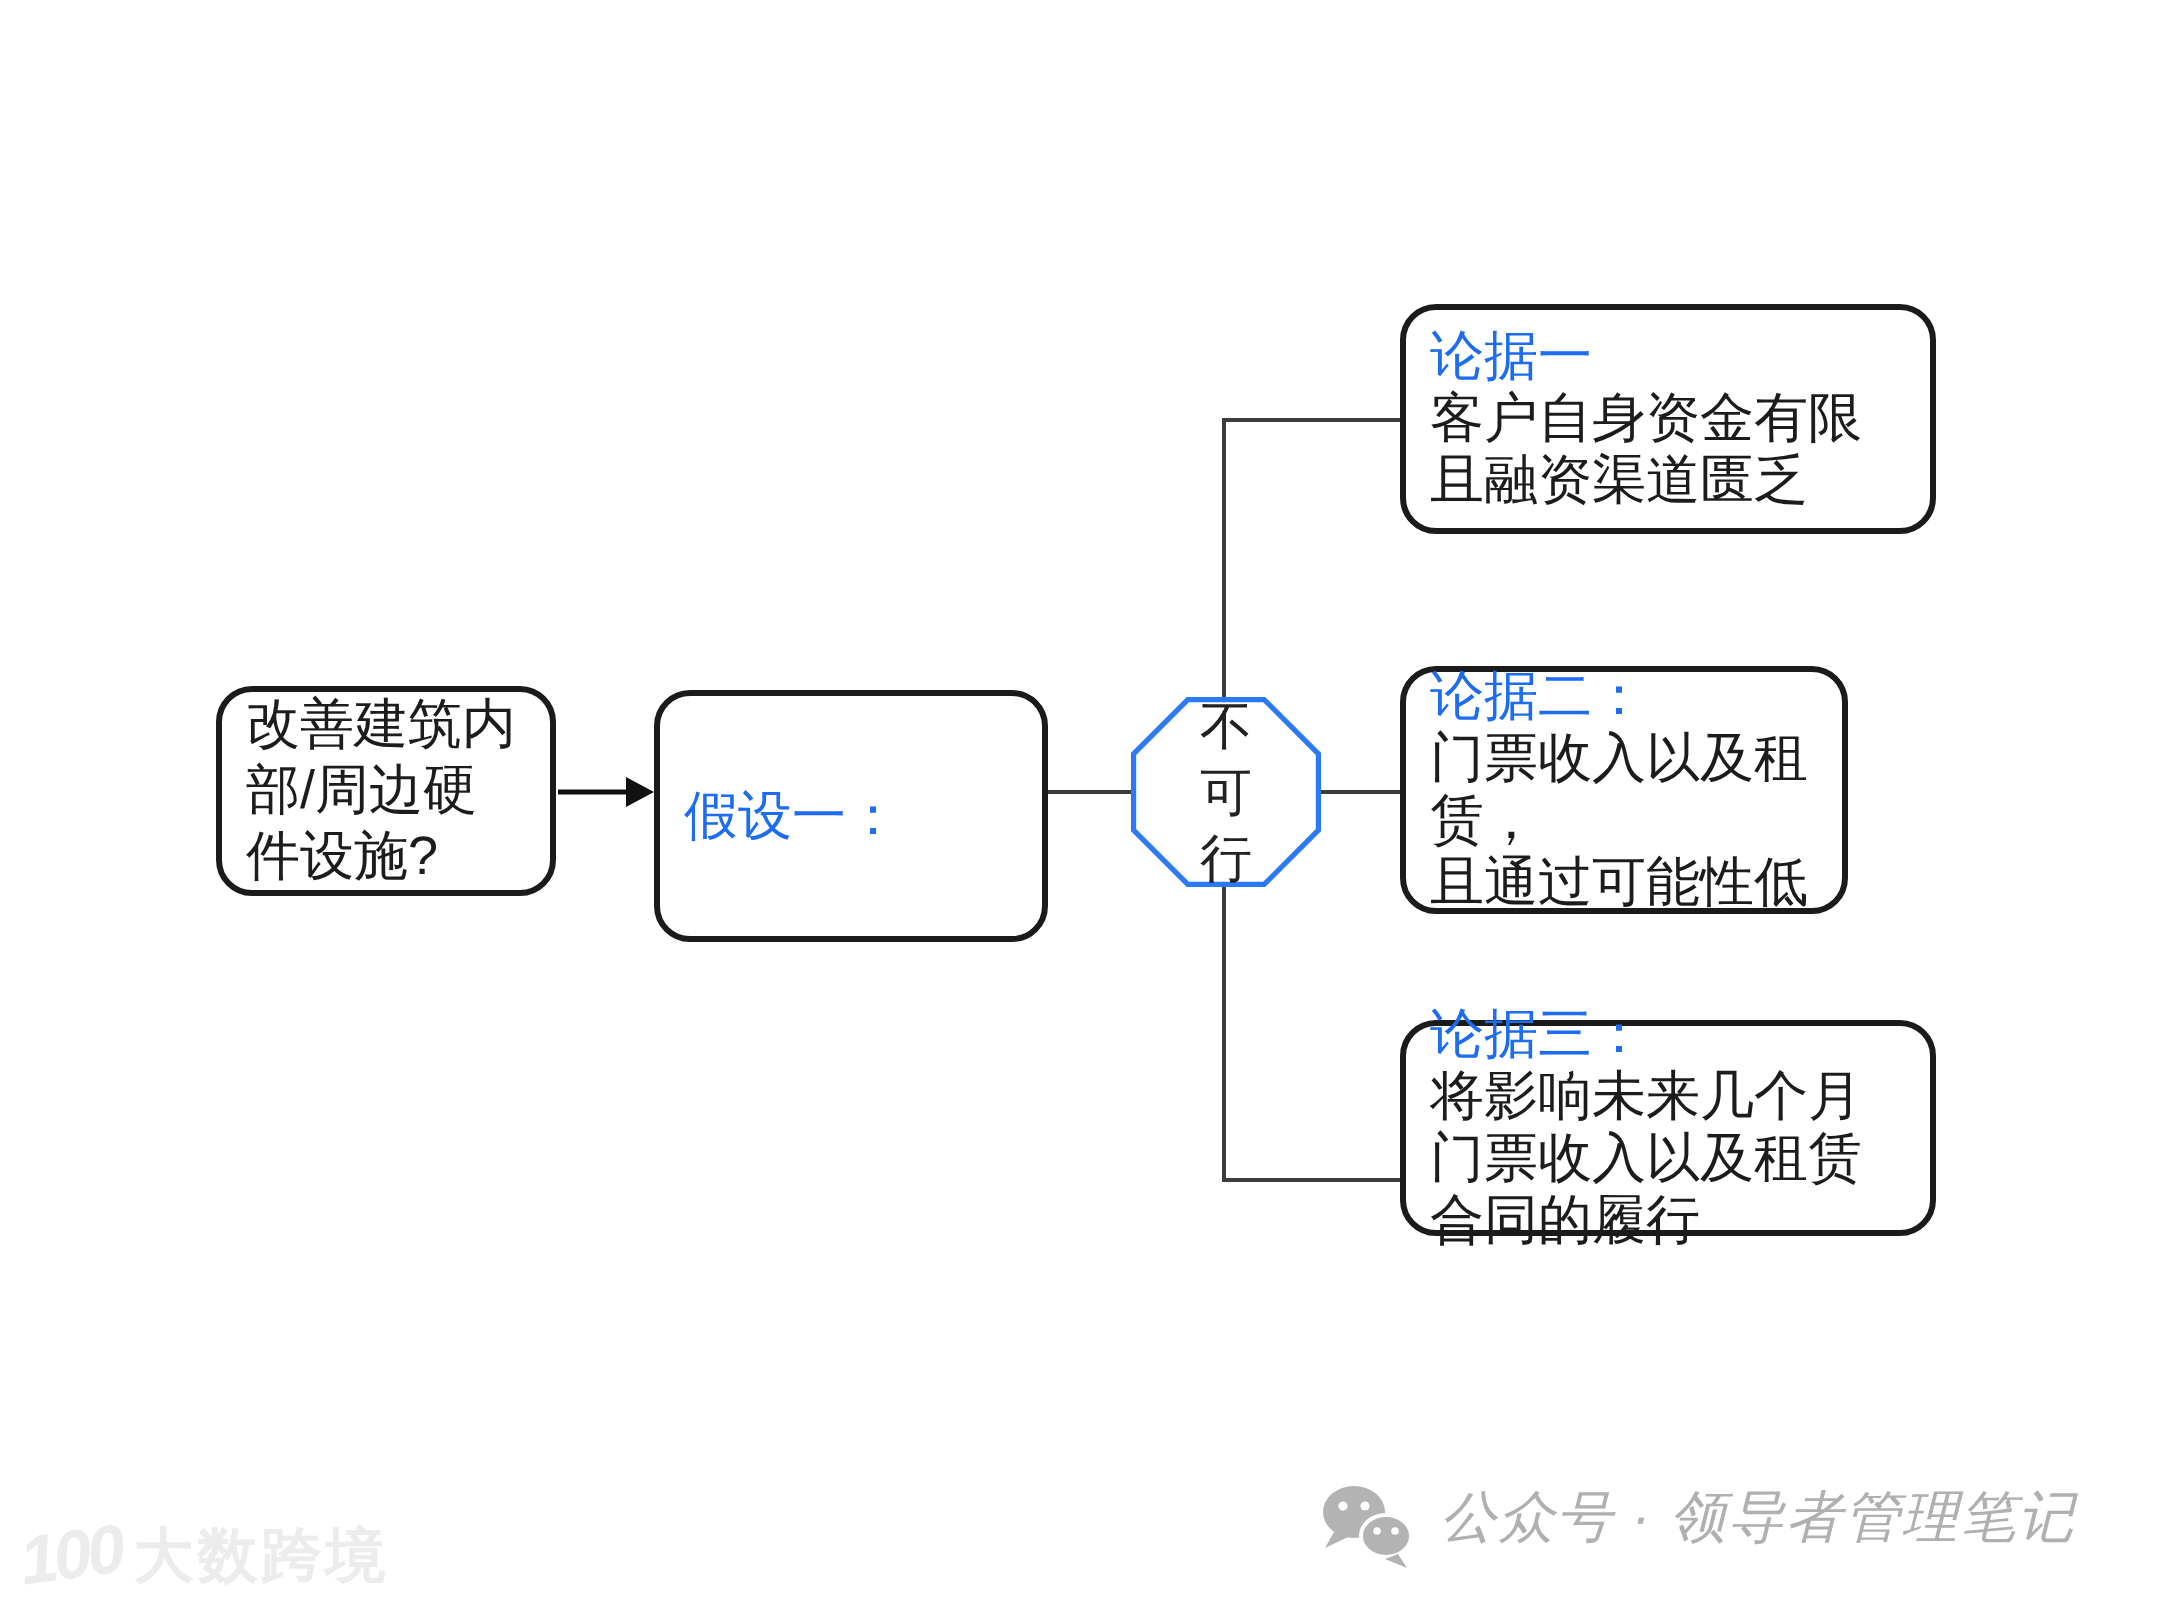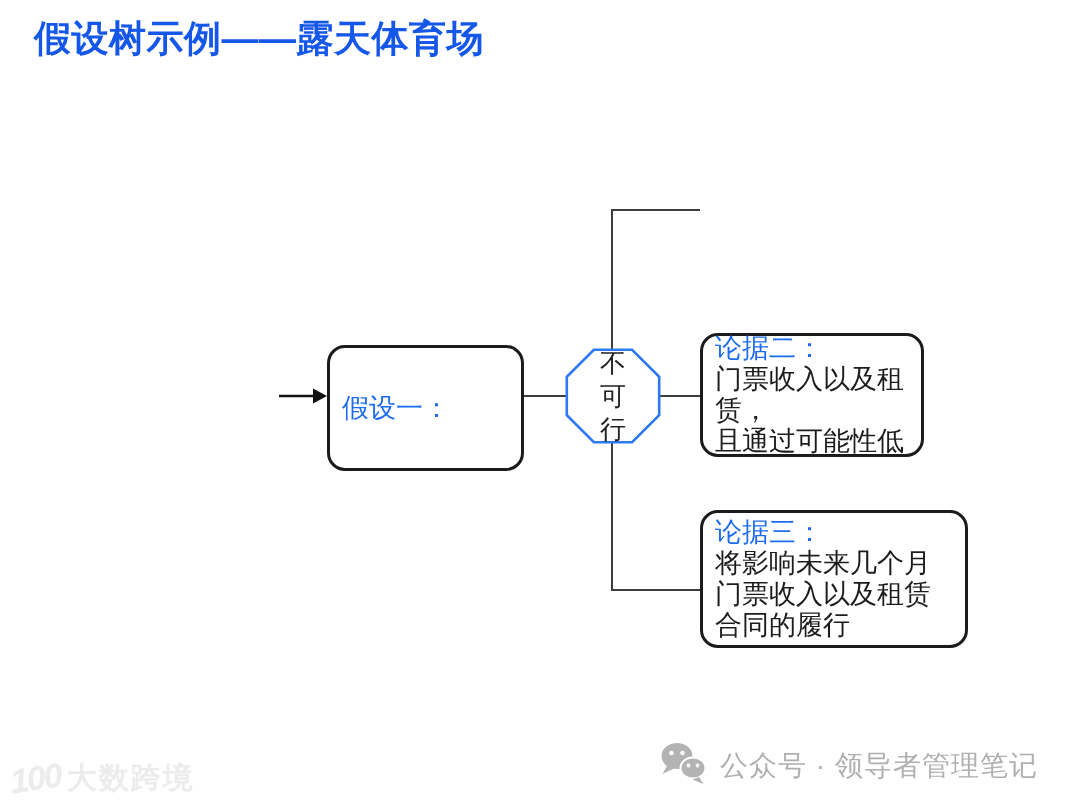--- a/index.html
+++ b/index.html
@@ -40,21 +40,21 @@
     line-height: 31px;
     color: #1c1c1c;
     font-weight: 500;
   }
   .ml { white-space: pre-line; }
   .node .label { color: #1e6cf0; font-weight: 500; }
   .root-box   { left: 108px; top: 343px; width: 170px; height: 105px; line-height: 33px; }
   .hypo-box   { left: 327px; top: 345px; width: 197px; height: 126px; }
   .ev-box-1   { left: 700px; top: 152px; width: 268px; height: 115px; }
   .ev-box-2   { left: 700px; top: 333px; width: 224px; height: 124px; }
-  .ev-box-3   { left: 700px; top: 510px; width: 268px; height: 138px; }
+  .ev-box-3   { left: 700px; top: 510px; width: 268px; height: 108px; }
   .octagon-text {
     position: absolute;
     left: 573px; top: 345px;
     width: 80px; height: 102px;
     display: flex;
     align-items: center;
     justify-content: center;
     text-align: center;
     font-size: 26px;
     line-height: 33px;
@@ -74,64 +74,72 @@
     font-size: 34px;
     font-style: italic;
     letter-spacing: -2px;
     transform: rotate(-8deg);
   }
   .wm-text { font-size: 30px; letter-spacing: 2px; }
   .footer {
     position: absolute;
     left: 658px; top: 740px;
     display: flex;
-    align-items: center;
+    align-items: flex-start;
     gap: 10px;
+    font-style: italic;
   }
   .footer-label {
     font-size: 28px;
     color: #b0b0b0;
     letter-spacing: 1px;
     white-space: nowrap;
   }
 </style>
 </head>
 <body>
 
 <div class="slide">
 
-  <div class="page-title">假设树示例——露天体育场</div>
 
   <svg class="connectors" viewBox="0 0 1080 810" xmlns="http://www.w3.org/2000/svg">
 
     <g>
       <line x1="279" y1="396" x2="314" y2="396" stroke="#111" stroke-width="2.6"></line>
       <polygon points="313,388.5 313,403.5 327,396" fill="#111"></polygon>
     </g>
 
     <line x1="523" y1="396" x2="570" y2="396" stroke="#3d3d3d" stroke-width="2"></line>
 
     <polyline points="612,352 612,210 700,210" fill="none" stroke="#3d3d3d" stroke-width="2"></polyline>
 
     <line x1="657" y1="396" x2="700" y2="396" stroke="#3d3d3d" stroke-width="2"></line>
 
     <polyline points="612,441 612,590 700,590" fill="none" stroke="#3d3d3d" stroke-width="2"></polyline>
 
     <polygon points="659.2,415.1 632.1,442.2 593.9,442.2 566.8,415.1 566.8,376.9 593.9,349.8 632.1,349.8 659.2,376.9" fill="#ffffff" stroke="#2b7af3" stroke-width="2.6" stroke-linejoin="miter"></polygon>
   </svg>
 
+  <div class="node root-box ml">改善建筑内
+部/周边硬
+件设施?</div>
 
   <div class="node hypo-box">
     <div class="label">假设一：</div>
   </div>
 
   <div class="octagon-text ml">不
 可
 行</div>
 
+  <div class="node ev-box-1">
+    <div class="label">论据一</div>
+    <div class="ml">客户自身资金有限
+且融资渠道匮乏</div>
+  </div>
 
   <div class="node ev-box-2">
     <div class="label">论据二：</div>
     <div class="ml">门票收入以及租赁，
 且通过可能性低</div>
   </div>
 
   <div class="node ev-box-3">
     <div class="label">论据三：</div>
     <div class="ml">将影响未来几个月

